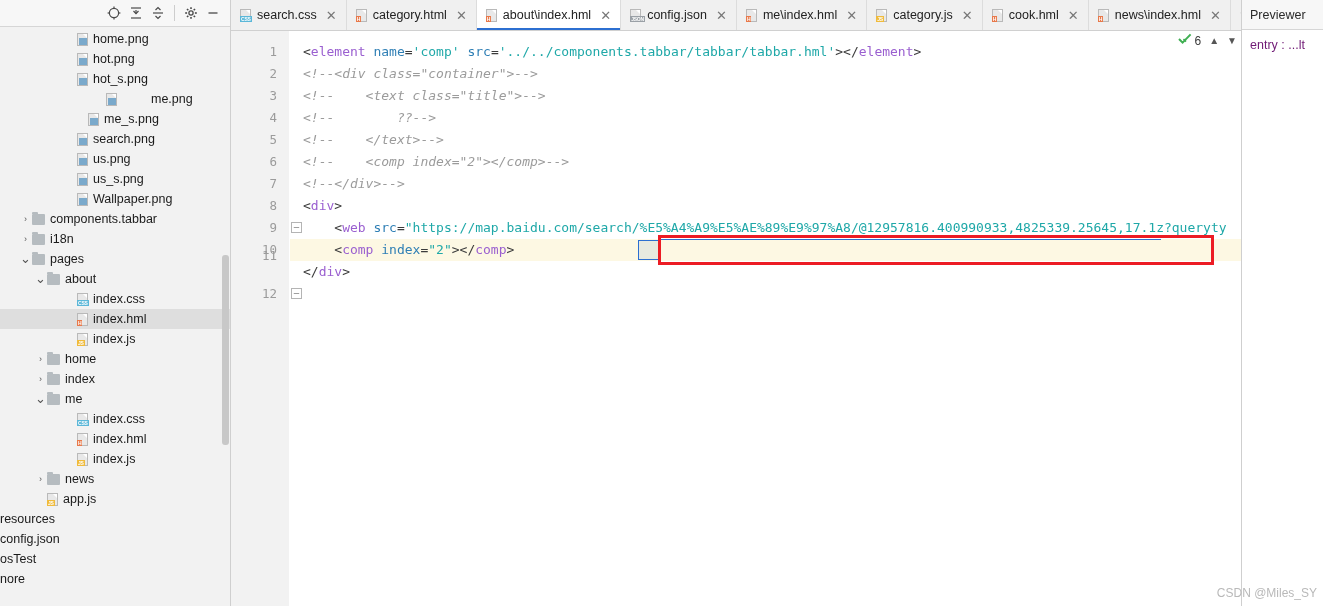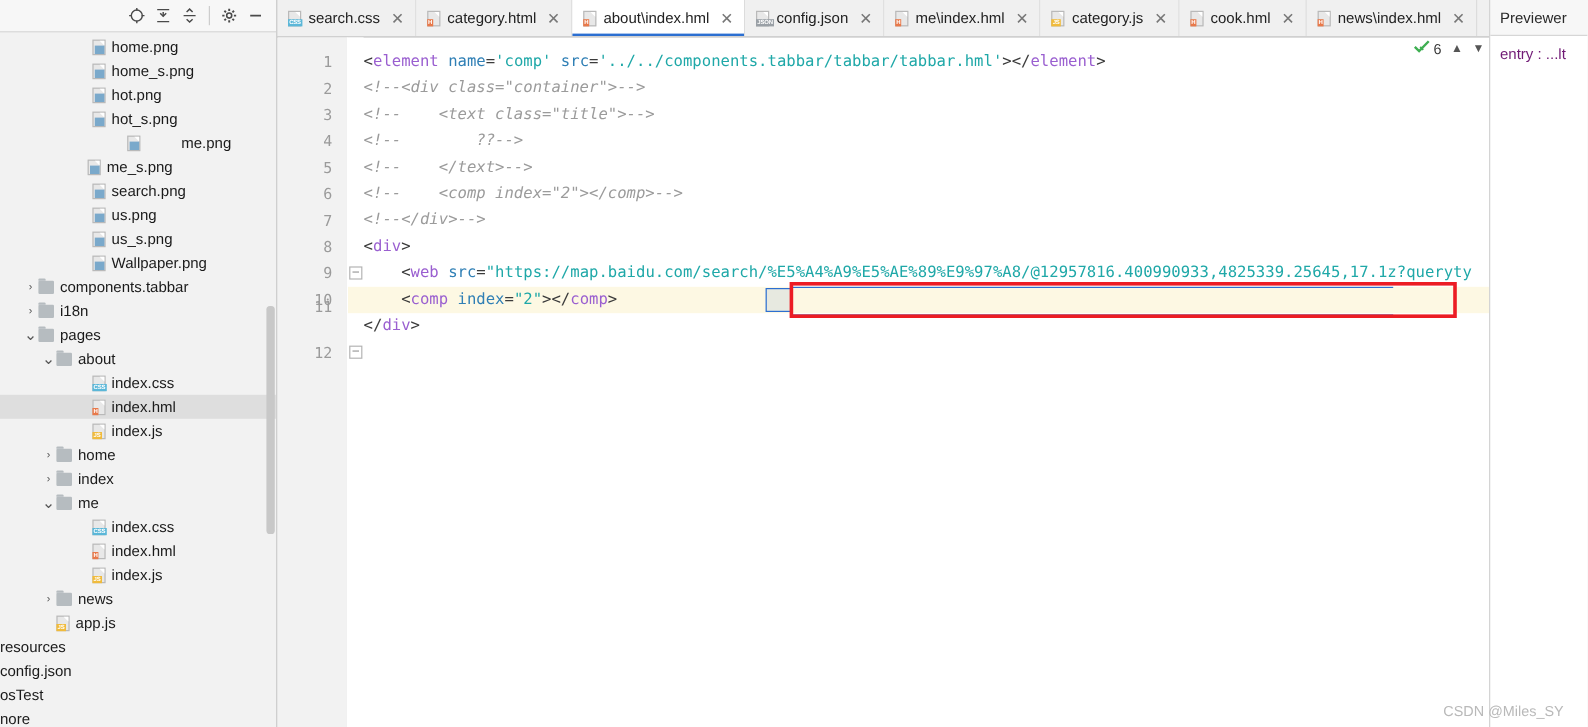--- a/index.html
+++ b/index.html
@@ -364,21 +364,21 @@
     flex: 1 1 auto;
     background: #ffffff;
     padding: 8px 0 0 8px;
     font-size: 12.5px;
     color: #701a75;
     white-space: nowrap;
     box-sizing: border-box;
   }
   #watermark {
     position: absolute;
-    right: 20px;
+    right: 6px;
     bottom: 6px;
     font-size: 12px;
     color: #b9b9b9;
     font-family: "Liberation Sans", sans-serif;
     white-space: nowrap;
     z-index: 9;
   }
 </style>
 </head>
 <body>
@@ -437,38 +437,33 @@
 
     <div id="tree">
         <div class="tree-row" style="padding-left: 64px;">
           <span class="chev blank">&nbsp;</span>
           <span class="file-ico img"></span>
           <span class="lbl">home.png</span>
         </div>
         <div class="tree-row" style="padding-left: 64px;">
           <span class="chev blank">&nbsp;</span>
           <span class="file-ico img"></span>
-          <span class="lbl">home_s.png</span>
-        </div>
-        <div class="tree-row" style="padding-left: 64px;">
-          <span class="chev blank">&nbsp;</span>
-          <span class="file-ico img"></span>
           <span class="lbl">hot.png</span>
         </div>
         <div class="tree-row" style="padding-left: 64px;">
           <span class="chev blank">&nbsp;</span>
           <span class="file-ico img"></span>
           <span class="lbl">hot_s.png</span>
         </div>
         <div class="tree-row" style="padding-left: 64px; gap: 29px;">
           <span class="chev blank">&nbsp;</span>
           <span class="file-ico img"></span>
           <span class="lbl">me.png</span>
         </div>
-        <div class="tree-row" style="padding-left: 60px;">
+        <div class="tree-row" style="padding-left: 75px;">
           <span class="chev blank">&nbsp;</span>
           <span class="file-ico img"></span>
           <span class="lbl">me_s.png</span>
         </div>
         <div class="tree-row" style="padding-left: 64px;">
           <span class="chev blank">&nbsp;</span>
           <span class="file-ico img"></span>
           <span class="lbl">search.png</span>
         </div>
         <div class="tree-row" style="padding-left: 64px;">

